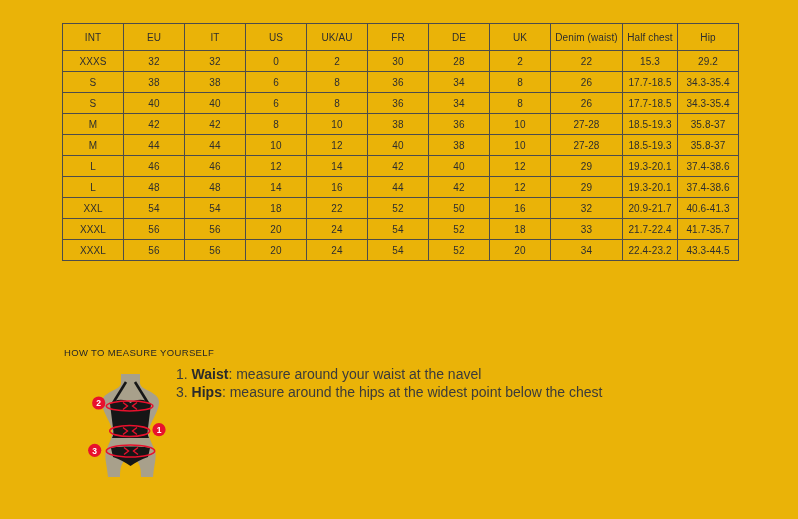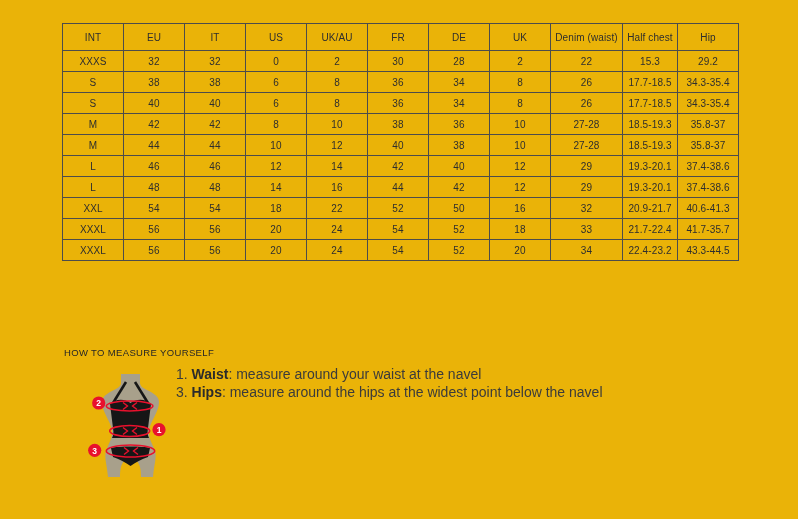--- a/index.html
+++ b/index.html
@@ -261,16 +261,16 @@
       </g>
       <g>
         <circle cx="8.7" cy="80.3" r="6.6" fill="#e8112d"></circle>
         <text x="8.7" y="80.7" text-anchor="middle" dominant-baseline="central" font-size="8.5" font-weight="bold" fill="#ffffff" font-family="Liberation Sans, sans-serif">3</text>
       </g>
     </svg>
   </div>
 
   <div class="steps">
       <div class="step"><span>1. </span><b>Waist</b><span>: measure around your waist at the navel</span></div>
-      <div class="step"><span>3. </span><b>Hips</b><span>: measure around the hips at the widest point below the navel</span></div>
+      <div class="step"><span>3. </span><b>Hips</b><span>: measure around the hips at the widest point below the chest</span></div>
     </div>
 
 </div>
 
 </body></html>

